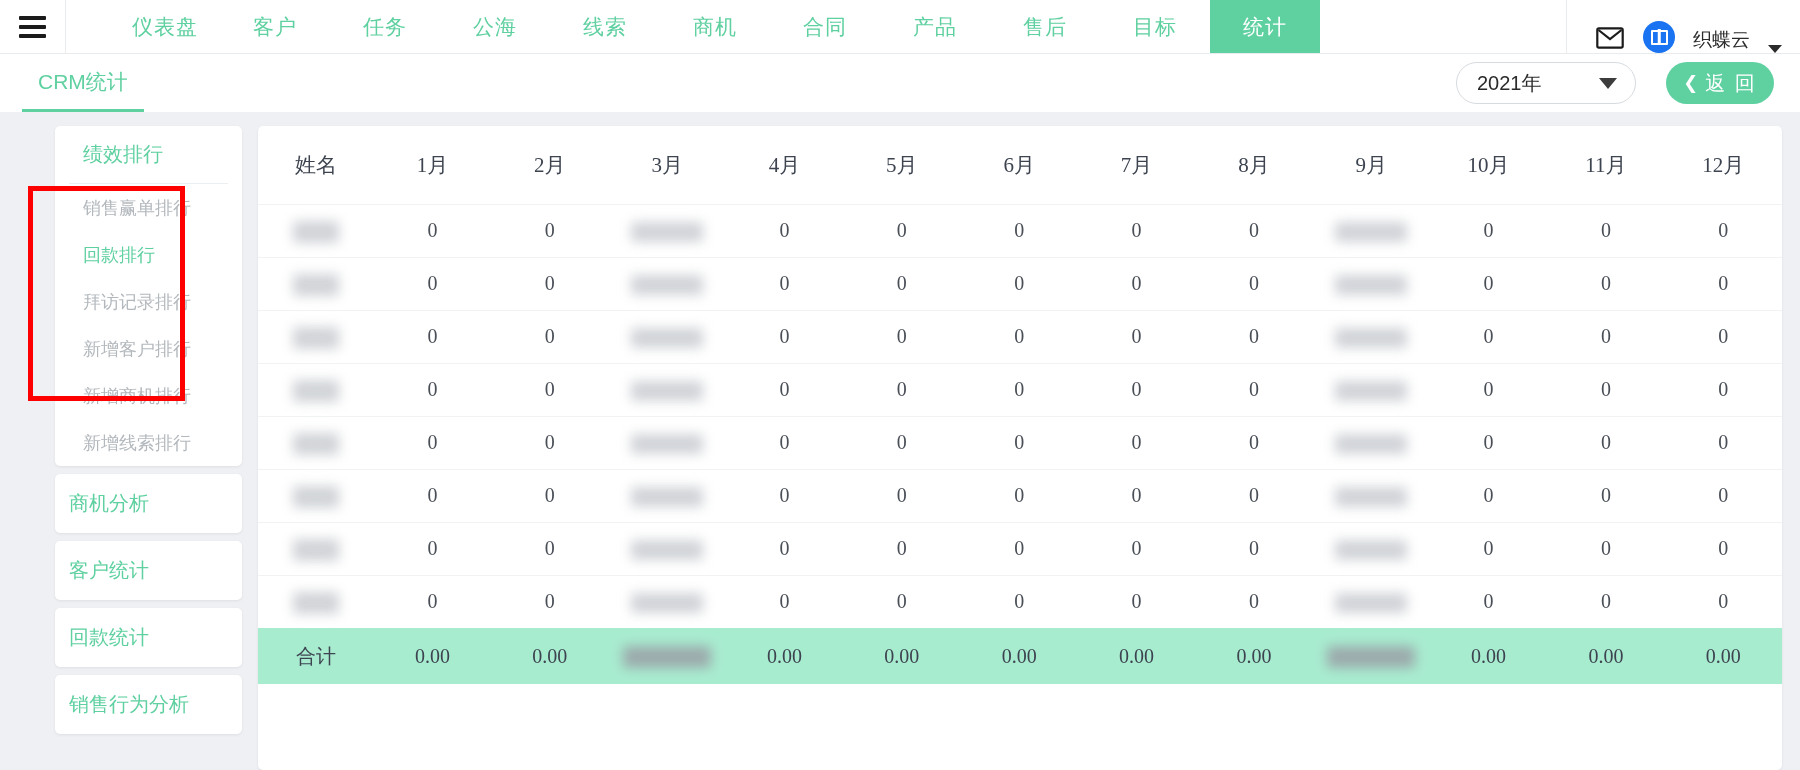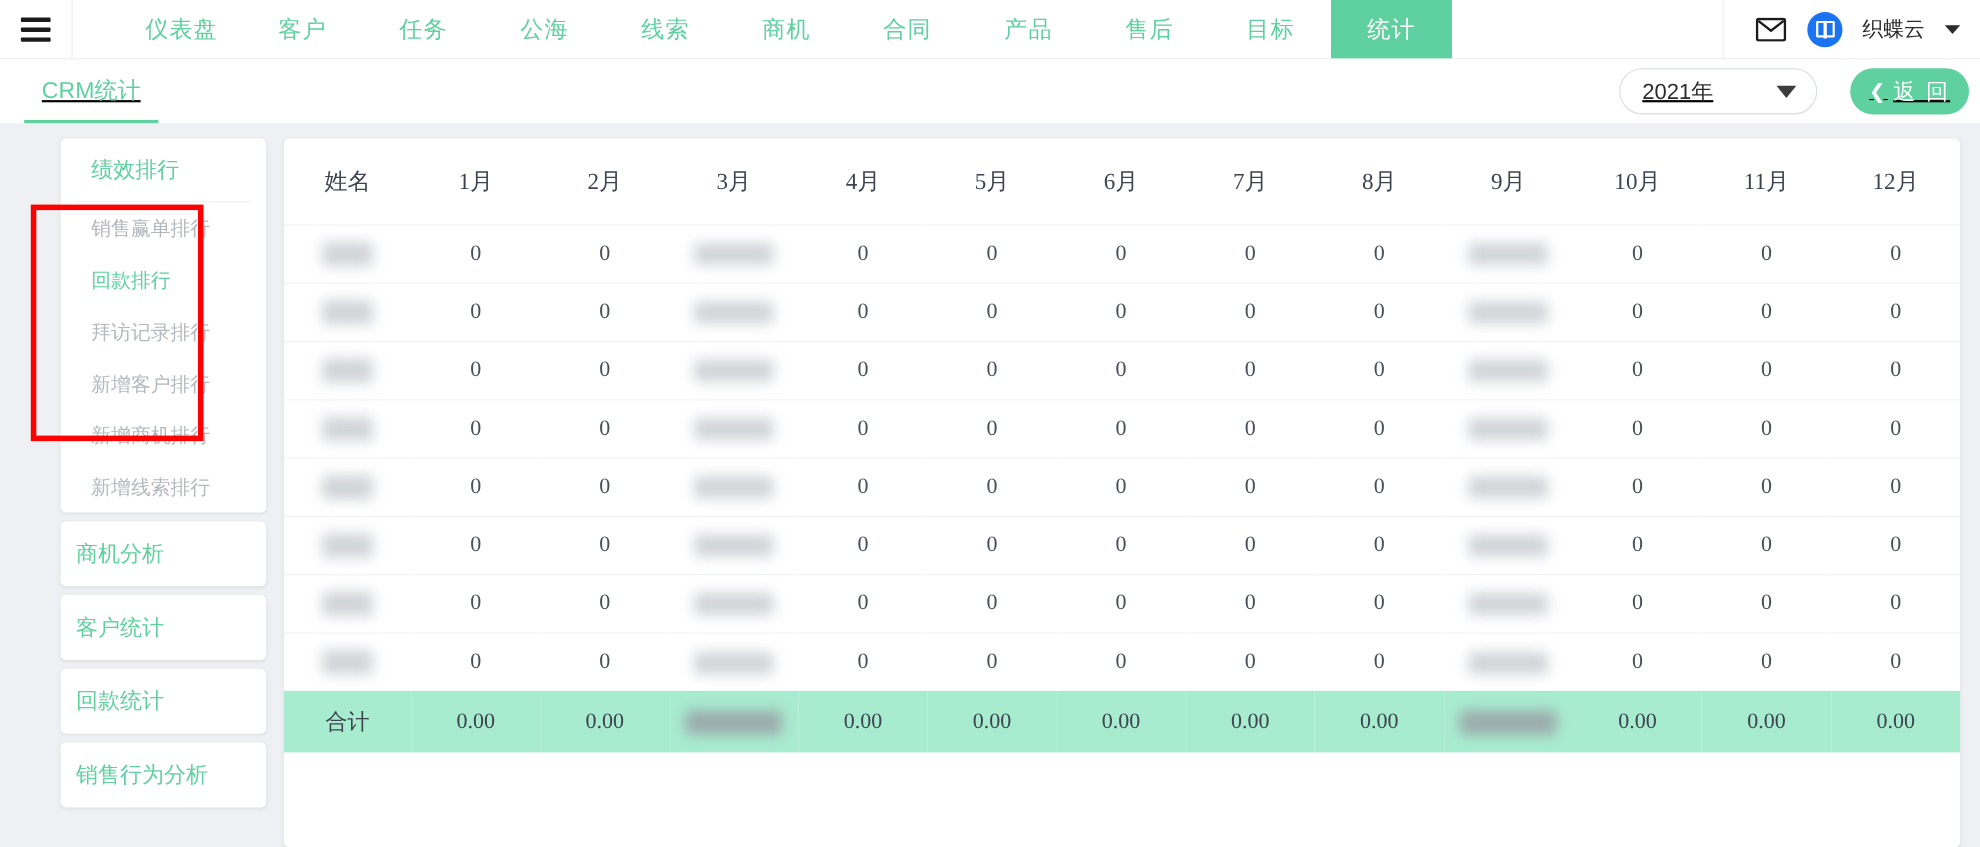--- a/index.html
+++ b/index.html
@@ -44,21 +44,21 @@
     font-size: 21px;
     letter-spacing: 1px;
     cursor: pointer;
     white-space: nowrap;
   }
   .navtab.active {
     background: #5fd0a0;
     color: #ffffff;
   }
   .navright {
-    display: flex; align-items: center;
+    display: flex; align-items: flex-end;
     gap: 18px;
     padding: 0 18px 0 28px;
     border-left: 1px solid #e9ecef;
   }
   .mail-icon { width: 30px; height: 30px; display:flex; align-items:center; justify-content:center; cursor:pointer;}
   .avatar {
     width: 32px; height: 32px; border-radius: 50%;
     background: #1a73f0;
     display: flex; align-items: center; justify-content: center;
     overflow: hidden;
@@ -85,23 +85,22 @@
     cursor: pointer;
   }
 
   
   .subheader {
     height: 58px;
     background: #ffffff;
     display: flex;
     align-items: center;
     justify-content: space-between;
-    padding: 0 10px 0 0;
+    padding: 0 26px 0 0;
     position: relative;
-    text-decoration: underline;
   }
   .crmtab {
     margin-left: 22px;
     height: 58px;
     display: flex; align-items: center;
     padding: 0 16px;
     color: #5fd0a0;
     font-size: 21px;
     border-bottom: 3px solid #5fd0a0;
     cursor: pointer;

